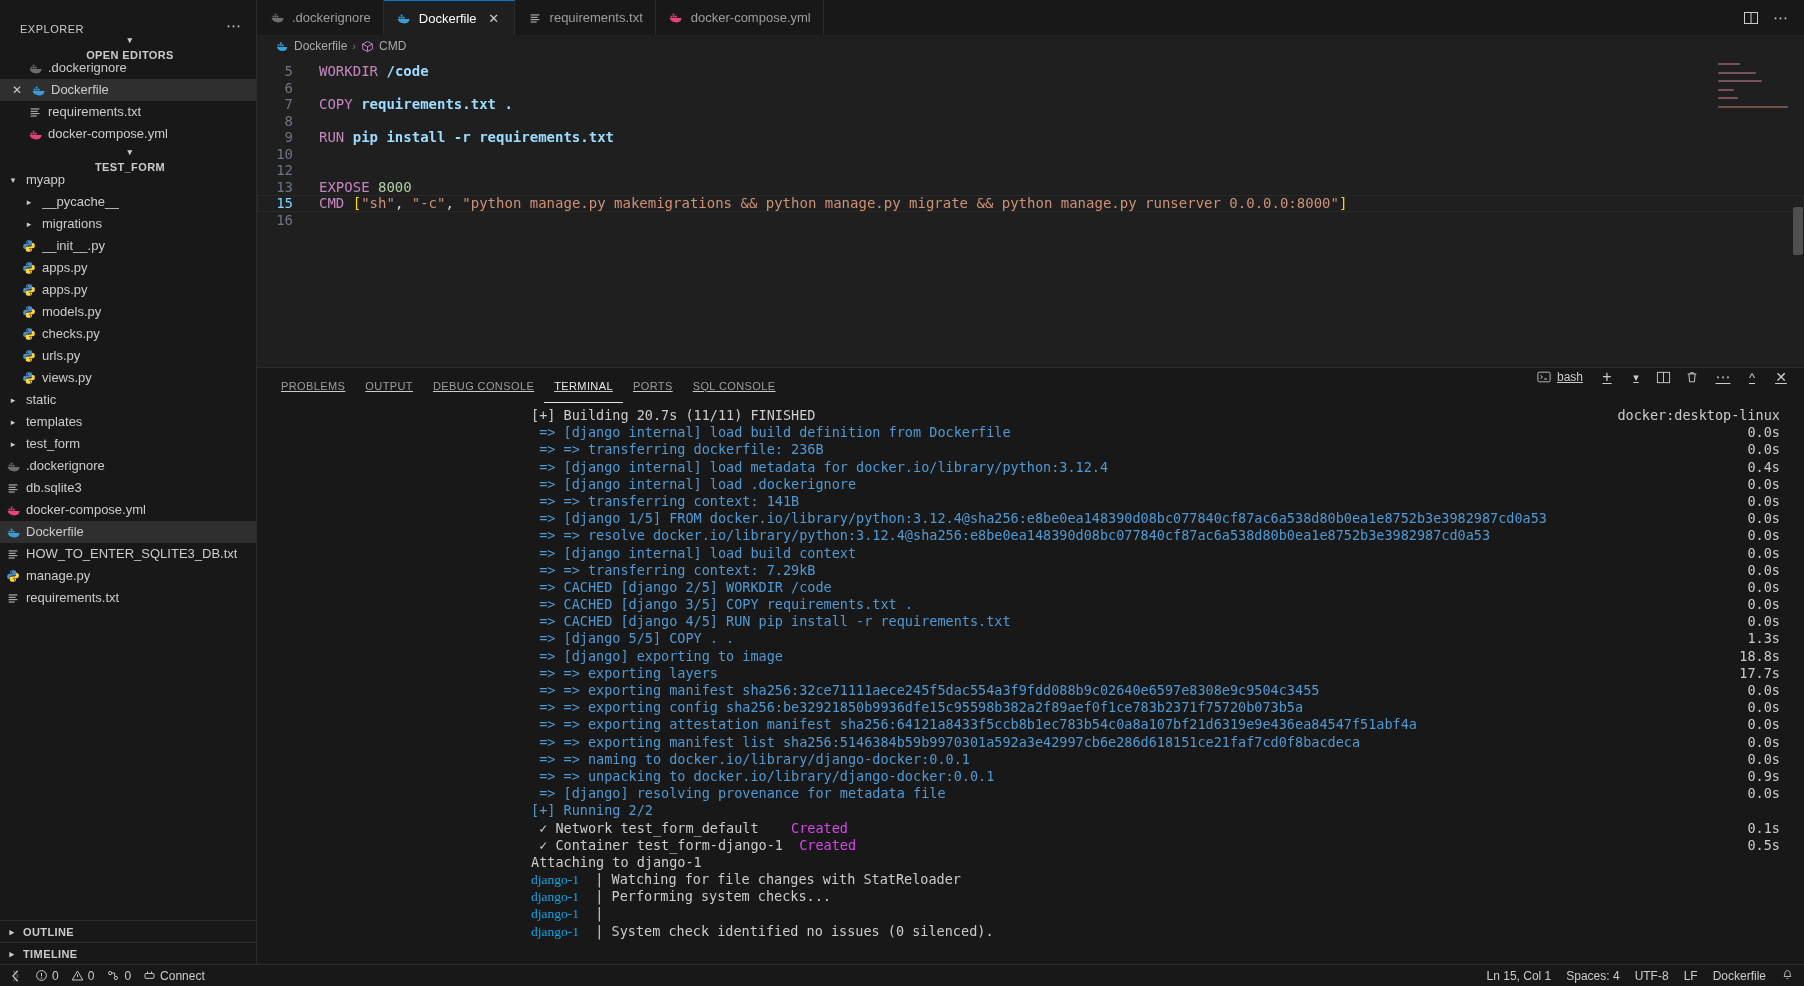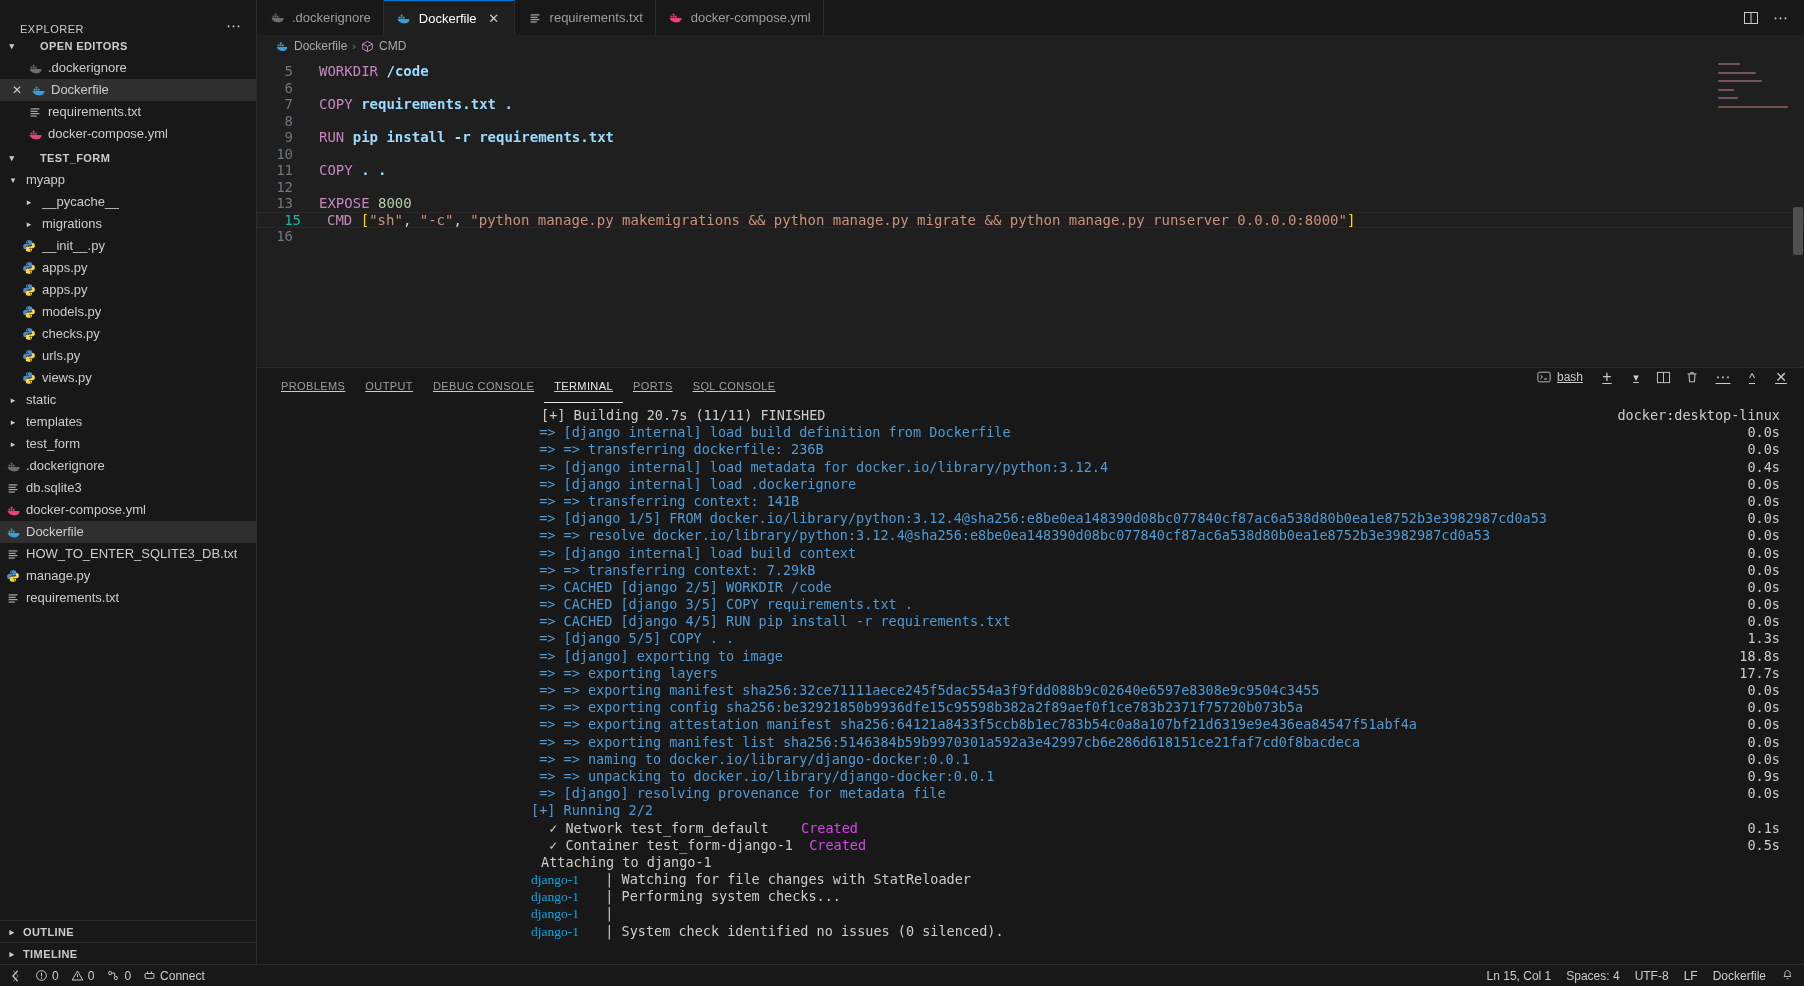--- a/index.html
+++ b/index.html
@@ -18,23 +18,23 @@
     width: 257px; background: #181818; flex-shrink: 0;
     display: flex; flex-direction: column; min-height: 0;
     border-right: 1px solid #2b2b2b;
   }
   .sb-header {
     height: 35px; display: flex; align-items: flex-end; justify-content: space-between;
     padding: 0 8px 0 20px; font-size: 11px; letter-spacing: .5px; color: #cccccc;
   }
   .sb-dots { font-size: 15px; color: #cccccc; letter-spacing: 1px; padding: 0 6px; cursor: pointer;}
   .section-title {
-    height: 22px; display: flex; align-items: center; gap: 20px;
+    height: 22px; display: flex; align-items: center; gap: 4px;
     font-size: 11px; font-weight: bold; letter-spacing: .4px; color: #cccccc;
-    padding-left: 4px; cursor: pointer;
+    padding-left: 4px; cursor: pointer; flex-direction: column;
   }
   .chev { width: 16px; text-align: center; font-size: 9px; color: #cccccc; display:inline-block; }
   .chev.down::before { content: "\25BE"; }
   .chev.right::before { content: "\25B8"; }
   .tree { font-size: 13px; }
   .row {
     height: 22px; display: flex; align-items: center; gap: 5px;
     padding-right: 6px; white-space: nowrap; cursor: pointer; color: #cccccc;
   }
   .row.active { background: #2f2f2f; }
@@ -74,21 +74,21 @@
   .code {
     font-family: "DejaVu Sans Mono", "Liberation Mono", monospace;
     font-size: 14px; line-height: 16.5px; padding-top: 6px;
   }
   .cline { display: flex; height: 16.5px; align-items: center; }
   .cline.cur { background: #1f1f1f; box-shadow: inset 0 0 0 1px #282828; }
   .lnum {
     width: 62px; flex: 0 0 62px; text-align: right; padding-right: 26px;
     color: #6e7681; font-size: 14px;
   }
-  .cline.cur .lnum { color: #14b8a6; margin-left: 8px; }
+  .cline.cur .lnum { color: #7dd3fc; }
   .ctext { white-space: pre; color: #cccccc; }
   .kw { color: #c586c0; }
   .str { color: #ce9178; }
   .num { color: #b5cea8; }
   .path { color: #9cdcfe; font-weight: bold; }
   .plain { color: #d4d4d4; }
   .brk { color: #ffd700; }
   .minimap {
     position: absolute; top: 6px; right: 14px; width: 72px; height: 86px;
     opacity: .55;
@@ -113,21 +113,21 @@
   .tgrid {
     font-family: "DejaVu Sans Mono", "Liberation Mono", monospace;
     font-size: 13.5px; line-height: 17.2px; white-space: pre; padding-left: 274px;
   }
   .tline { display:flex; height:17.2px; }
   .tline .msg { white-space: pre; }
   .tline .dur { margin-left:auto; padding-right: 24px; color:#cccccc; }
   .c-blue { color: #4f9ad4; }
   .c-green { color: #d946ef; }
   .c-cyan { color: #0ea5e9; font-family: Liberation Serif, serif; }
-  .c-white { color: #cccccc; margin-left: 10px; }
+  .c-white { color: #cccccc; }
   .term-right-label { position:absolute; right:24px; top:4px; font-family:"DejaVu Sans Mono", monospace; font-size:13.5px; color:#cccccc;}
   .term-scroll { position:absolute; right:0; top:0; width:14px; height:100%; }
 
   
   .status {
     height: 22px; flex: 0 0 22px; background: #181818; display: flex; align-items: center;
     font-size: 12px; color: #cccccc; border-top:1px solid #2b2b2b;
   }
   .st-left { display: flex; align-items: center; gap: 12px; padding-left: 8px; }
   .st-right { margin-left: auto; display: flex; align-items: center; gap: 15px; padding-right: 10px; }
@@ -520,24 +520,20 @@
               <span class="lnum">8</span>
               <span class="ctext"></span>
             </div>
             <div class="cline">
               <span class="lnum">9</span>
               <span class="ctext"><span class="kw">RUN</span><span class="path"> pip install -r requirements.txt</span></span>
             </div>
             <div class="cline">
               <span class="lnum">10</span>
               <span class="ctext"></span>
-            </div>
-            <div class="cline">
-              <span class="lnum">11</span>
-              <span class="ctext"><span class="kw">COPY</span><span class="plain"> </span><span class="path">. .</span></span>
             </div>
             <div class="cline">
               <span class="lnum">12</span>
               <span class="ctext"></span>
             </div>
             <div class="cline">
               <span class="lnum">13</span>
               <span class="ctext"><span class="kw">EXPOSE</span><span class="plain"> </span><span class="num">8000</span></span>
             </div>
             <div class="cline cur">

